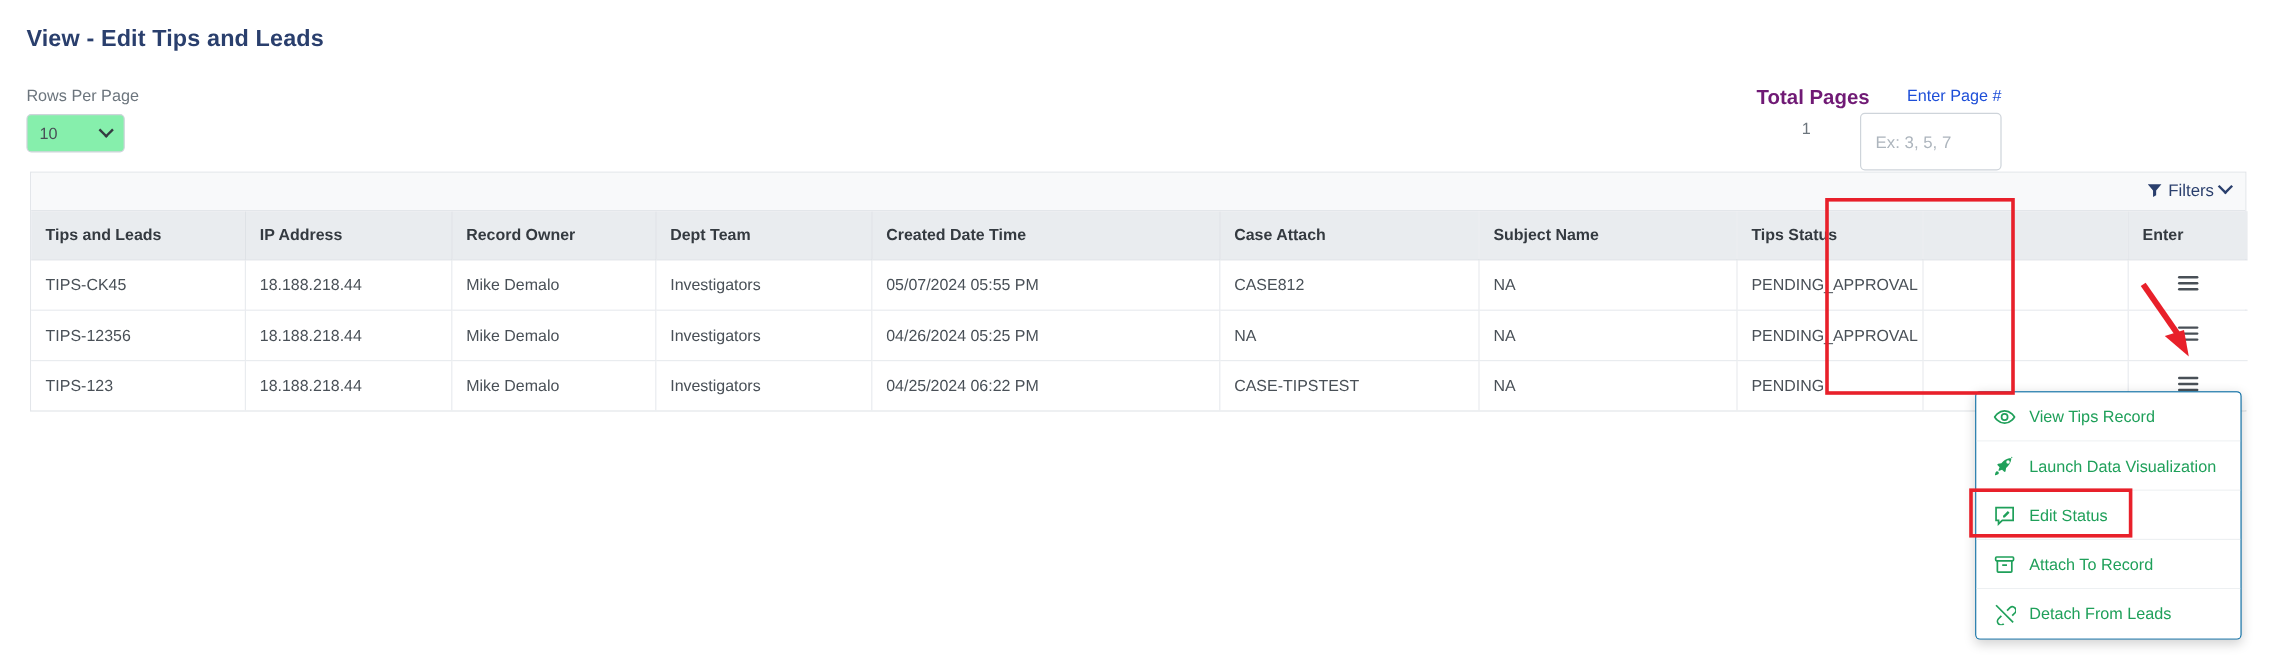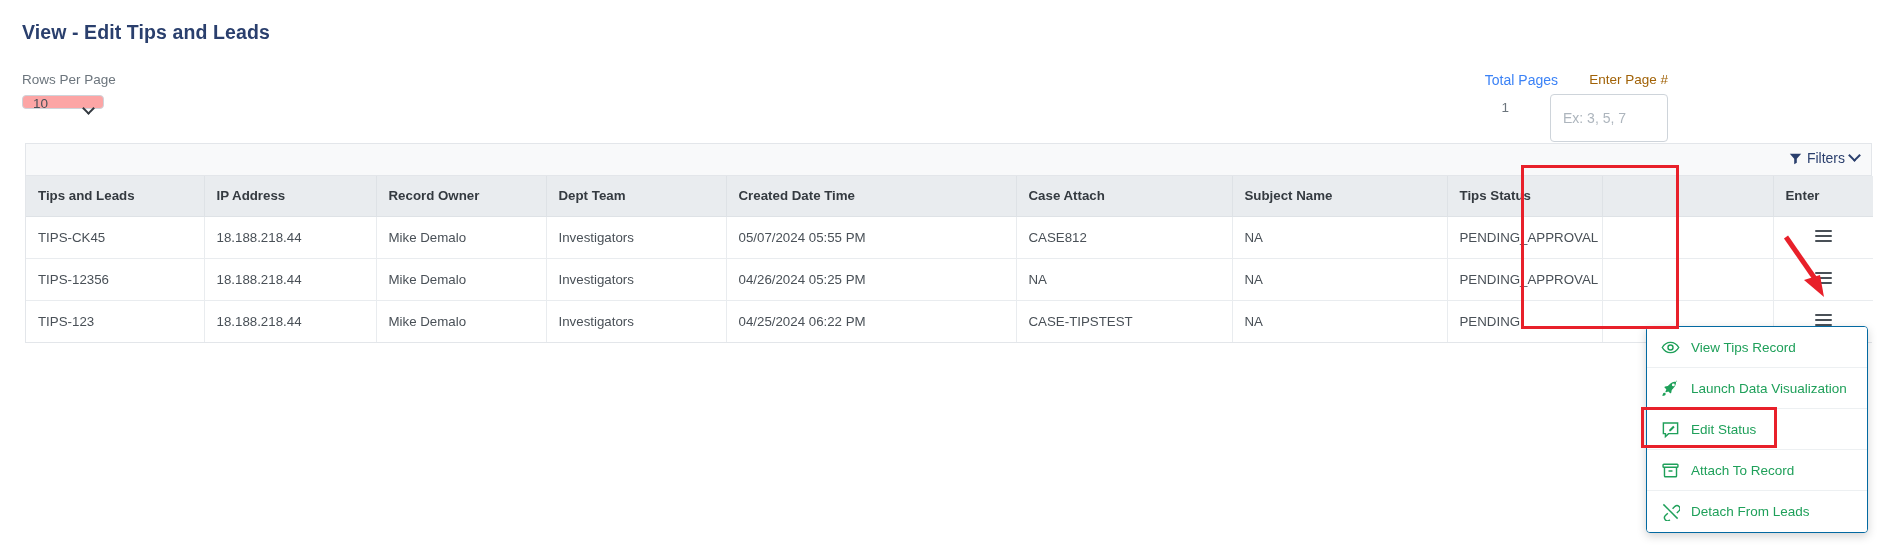--- a/index.html
+++ b/index.html
@@ -31,24 +31,24 @@
   .rpp-label {
     position: absolute;
     left: 22px; top: 72px;
     font-size: 13.5px;
     color: #6c757d;
     white-space: nowrap;
   }
   .rpp-select {
     position: absolute;
     left: 22px; top: 95px;
-    width: 82px; height: 14px;
+    width: 82px; height: 32px;
     border: 1px solid #ced4da;
     border-radius: 4px;
-    background: #fca5a5;
+    background: #86efac;
     font-family: "Liberation Sans", sans-serif;
     font-size: 13.5px;
     color: #495057;
     padding-left: 10px;
     appearance: none;
     -webkit-appearance: none;
   }
   .rpp-caret {
     position: absolute;
     left: 84px; top: 104px;
@@ -56,37 +56,38 @@
     border-right: 2px solid #343a40;
     border-bottom: 2px solid #343a40;
     transform: rotate(45deg);
     pointer-events: none;
   }
 
   
   .total-pages-label {
     position: absolute;
     right: 339px; top: 72px;
-    font-size: 14px;
-    color: #3b82f6;
+    font-size: 17px;
+    color: #701a75;
     white-space: nowrap;
     text-align: right;
+    font-weight: bold;
   }
   .total-pages-value {
     position: absolute;
     right: 388px; top: 100px;
     font-size: 13.5px;
     color: #6c757d;
     white-space: nowrap;
   }
   .enter-page-label {
     position: absolute;
     right: 229px; top: 72px;
     font-size: 13.5px;
-    color: #a16207;
+    color: #1d4ed8;
     white-space: nowrap;
   }
   .enter-page-input {
     position: absolute;
     right: 229px; top: 94px;
     width: 118px; height: 48px;
     border: 1px solid #ced4da;
     border-radius: 4px;
     background: #fff;
     font-family: "Liberation Sans", sans-serif;

